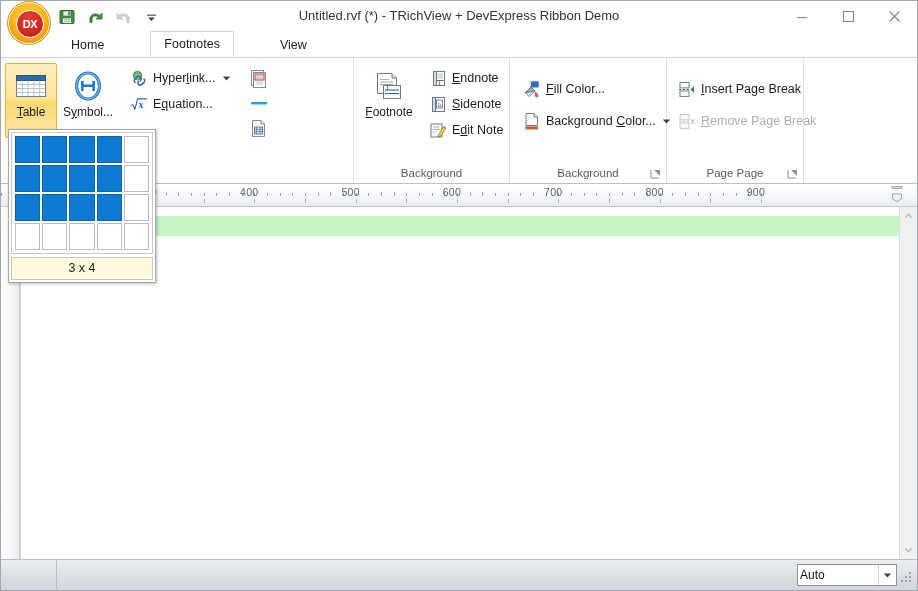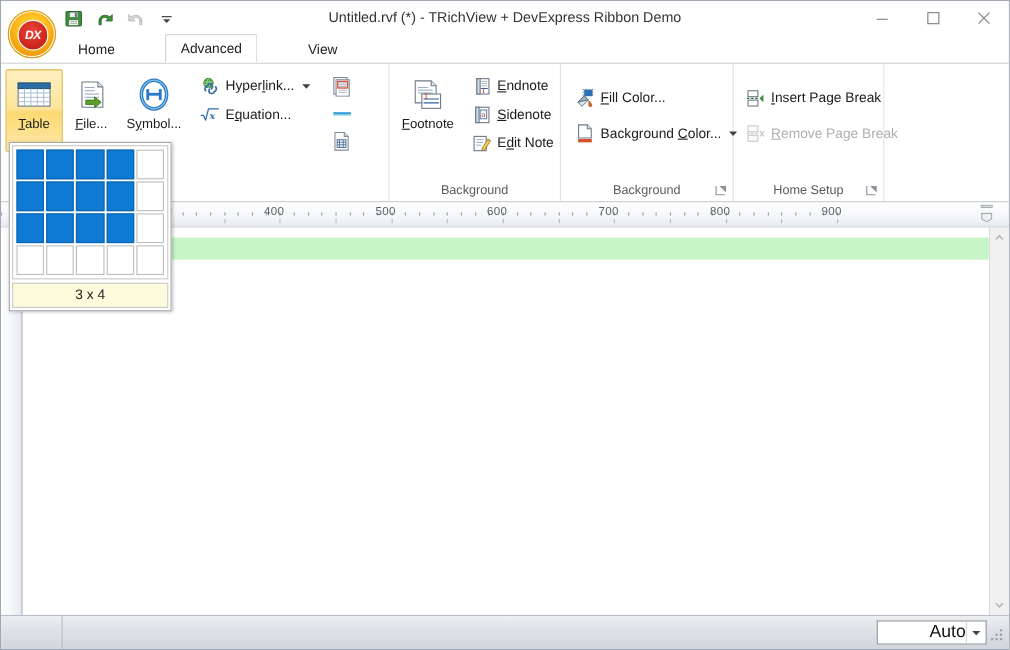--- a/index.html
+++ b/index.html
@@ -18,27 +18,26 @@
     display:flex;flex-direction:column;
   }
 
   
   .titlebar{
     position:relative;height:31px;flex:0 0 31px;
     background:#ffffff;
     border-bottom:none;
   }
   .dx-logo{
-    position:absolute;left:6px;top:8px;width:42px;height:42px;
+    position:absolute;left:6px;top:0px;width:42px;height:42px;
     border-radius:50%;
     background:radial-gradient(circle at 50% 38%, #ffd24a 0%, #ffc020 38%, #f5a410 62%, #e08a06 100%);
     border:1px solid #d79a10;
     box-shadow:0 0 0 1px #fff inset;
     z-index:30;
-    font-style:italic;
   }
   .dx-logo .inner{
     position:absolute;left:8px;top:8px;width:26px;height:26px;border-radius:50%;
     background:radial-gradient(circle at 45% 35%, #e8443a 0%, #d22a20 55%, #a81a12 100%);
     border:1px solid #fff;
     color:#fff;font-size:11px;font-weight:bold;
     display:flex;align-items:center;justify-content:center;
     letter-spacing:-0.3px;
     font-family:"Liberation Sans", sans-serif;
   }
@@ -200,21 +199,21 @@
   }
   .status-panel{
     width:56px;height:31px;border-right:1px solid #b8bdc6;box-sizing:border-box;
   }
   .status-spacer{flex:1;}
   .zoomcombo{
     width:100px;height:22px;margin-right:4px;
     background:#ffffff;border:1px solid #8f9299;
     display:flex;align-items:center;box-sizing:border-box;
   }
-  .zoomcombo .val{flex:1;padding-left:15px;font-size:16px;color:#111;text-align:right;}
+  .zoomcombo .val{flex:1;padding-left:2px;font-size:12px;color:#111;}
   .zoomcombo .arrow{
     width:17px;height:20px;display:flex;align-items:center;justify-content:center;
     border-left:1px solid #cfd2d7;
   }
   .grip{width:14px;height:31px;position:relative;margin-right:2px;}
   .grip i{position:absolute;width:2px;height:2px;background:#9aa0a8;border-radius:0;}
 </style>
 </head>
 <body>
 
@@ -273,21 +272,21 @@
       <div class="wbtn">
         <svg width="13" height="13" viewBox="0 0 13 13">
           <path d="M1.5 1.5 L11.5 11.5 M11.5 1.5 L1.5 11.5" stroke="#8a8a8a" stroke-width="1.2"></path>
         </svg>
       </div>
     </div>
   </div>
 
   <div class="tabstrip">
     <div class="tab">Home</div>
-    <div class="tab active">Advanced</div>
+    <div class="tab active">Footnotes</div>
     <div class="tab">View</div>
   </div>
 
   <div class="ribbon">
 
     <div class="group" style="width:353px;">
       <div class="group-body">
 
         <div class="bigbtn checked">
           <div class="ico">
@@ -302,36 +301,20 @@
                 <line x1="14.1" y1="8.5" x2="14.1" y2="24.5"></line>
                 <line x1="19.9" y1="8.5" x2="19.9" y2="24.5"></line>
                 <line x1="25.7" y1="8.5" x2="25.7" y2="24.5"></line>
               </g>
             </svg>
           </div>
           <div class="lbl"><span class="u">T</span>able</div>
         </div>
 
 
-        <div class="bigbtn" style="width:46px;">
-          <div class="ico">
-            <svg width="32" height="30" viewBox="0 0 32 30">
-              <path d="M7.5 2.5 L22 2.5 L26.5 7 L26.5 25.5 L7.5 25.5 Z" fill="#fff" stroke="#6e7b86"></path>
-              <path d="M22 2.5 L22 7 L26.5 7" fill="#dfe6ed" stroke="#6e7b86"></path>
-              <g stroke="#8fa4ba" stroke-width="0.9">
-                <line x1="10" y1="7.5" x2="19" y2="7.5"></line>
-                <line x1="10" y1="10.5" x2="19" y2="10.5"></line>
-                <line x1="10" y1="13.5" x2="23" y2="13.5"></line>
-                <line x1="10" y1="16.5" x2="23" y2="16.5"></line>
-              </g>
-              <path d="M11 19 L19 19 L19 16 L25 21 L19 26 L19 23 L11 23 Z" fill="#5aa02c" stroke="#3d7a1c" stroke-width="0.8" stroke-linejoin="round"></path>
-            </svg>
-          </div>
-          <div class="lbl"><span class="u">F</span>ile...</div>
-        </div>
 
         <div class="bigbtn wide">
           <div class="ico">
             <svg width="34" height="32" viewBox="0 0 34 32">
               <ellipse cx="17" cy="15" rx="11.5" ry="13" fill="none" stroke="#2b7bc4" stroke-width="3.2"></ellipse>
               <ellipse cx="17" cy="15" rx="11.5" ry="13" fill="none" stroke="#8ec6ef" stroke-width="1"></ellipse>
               <rect x="11" y="13.4" width="12" height="2.6" fill="#2b7bc4"></rect>
               <rect x="10" y="10" width="2.6" height="10" fill="#2b7bc4"></rect>
               <rect x="21.4" y="10" width="2.6" height="10" fill="#2b7bc4"></rect>
             </svg>
@@ -559,21 +542,21 @@
                 <rect x="2" y="10" width="9" height="5.4" fill="#fafafa" stroke="#c8c8c8"></rect>
                 <line x1="1" y1="8.5" x2="12" y2="8.5" stroke="#c8c8c8" stroke-width="1.2" stroke-dasharray="2.2 1.6"></line>
                 <path d="M13 6 L16.5 11 M16.5 6 L13 11" stroke="#c8c8c8" stroke-width="1.2"></path>
               </svg>
             </span>
             <span><span class="u">R</span>emove Page Break</span>
           </div>
         </div>
       </div>
       <div class="group-label">
-        <span>Home Setup</span>
+        <span>Page Page</span>
         <span class="launcher">
           <svg width="11" height="11" viewBox="0 0 11 11">
             <path d="M1 1 L1 9 L9 9" fill="none" stroke="#8b9099" stroke-width="1"></path>
             <path d="M4 1 L10 1 L10 7 Z" fill="#8b9099"></path>
           </svg>
         </span>
       </div>
     </div>
 
     <div class="group" style="flex:1;border-right:none;">

